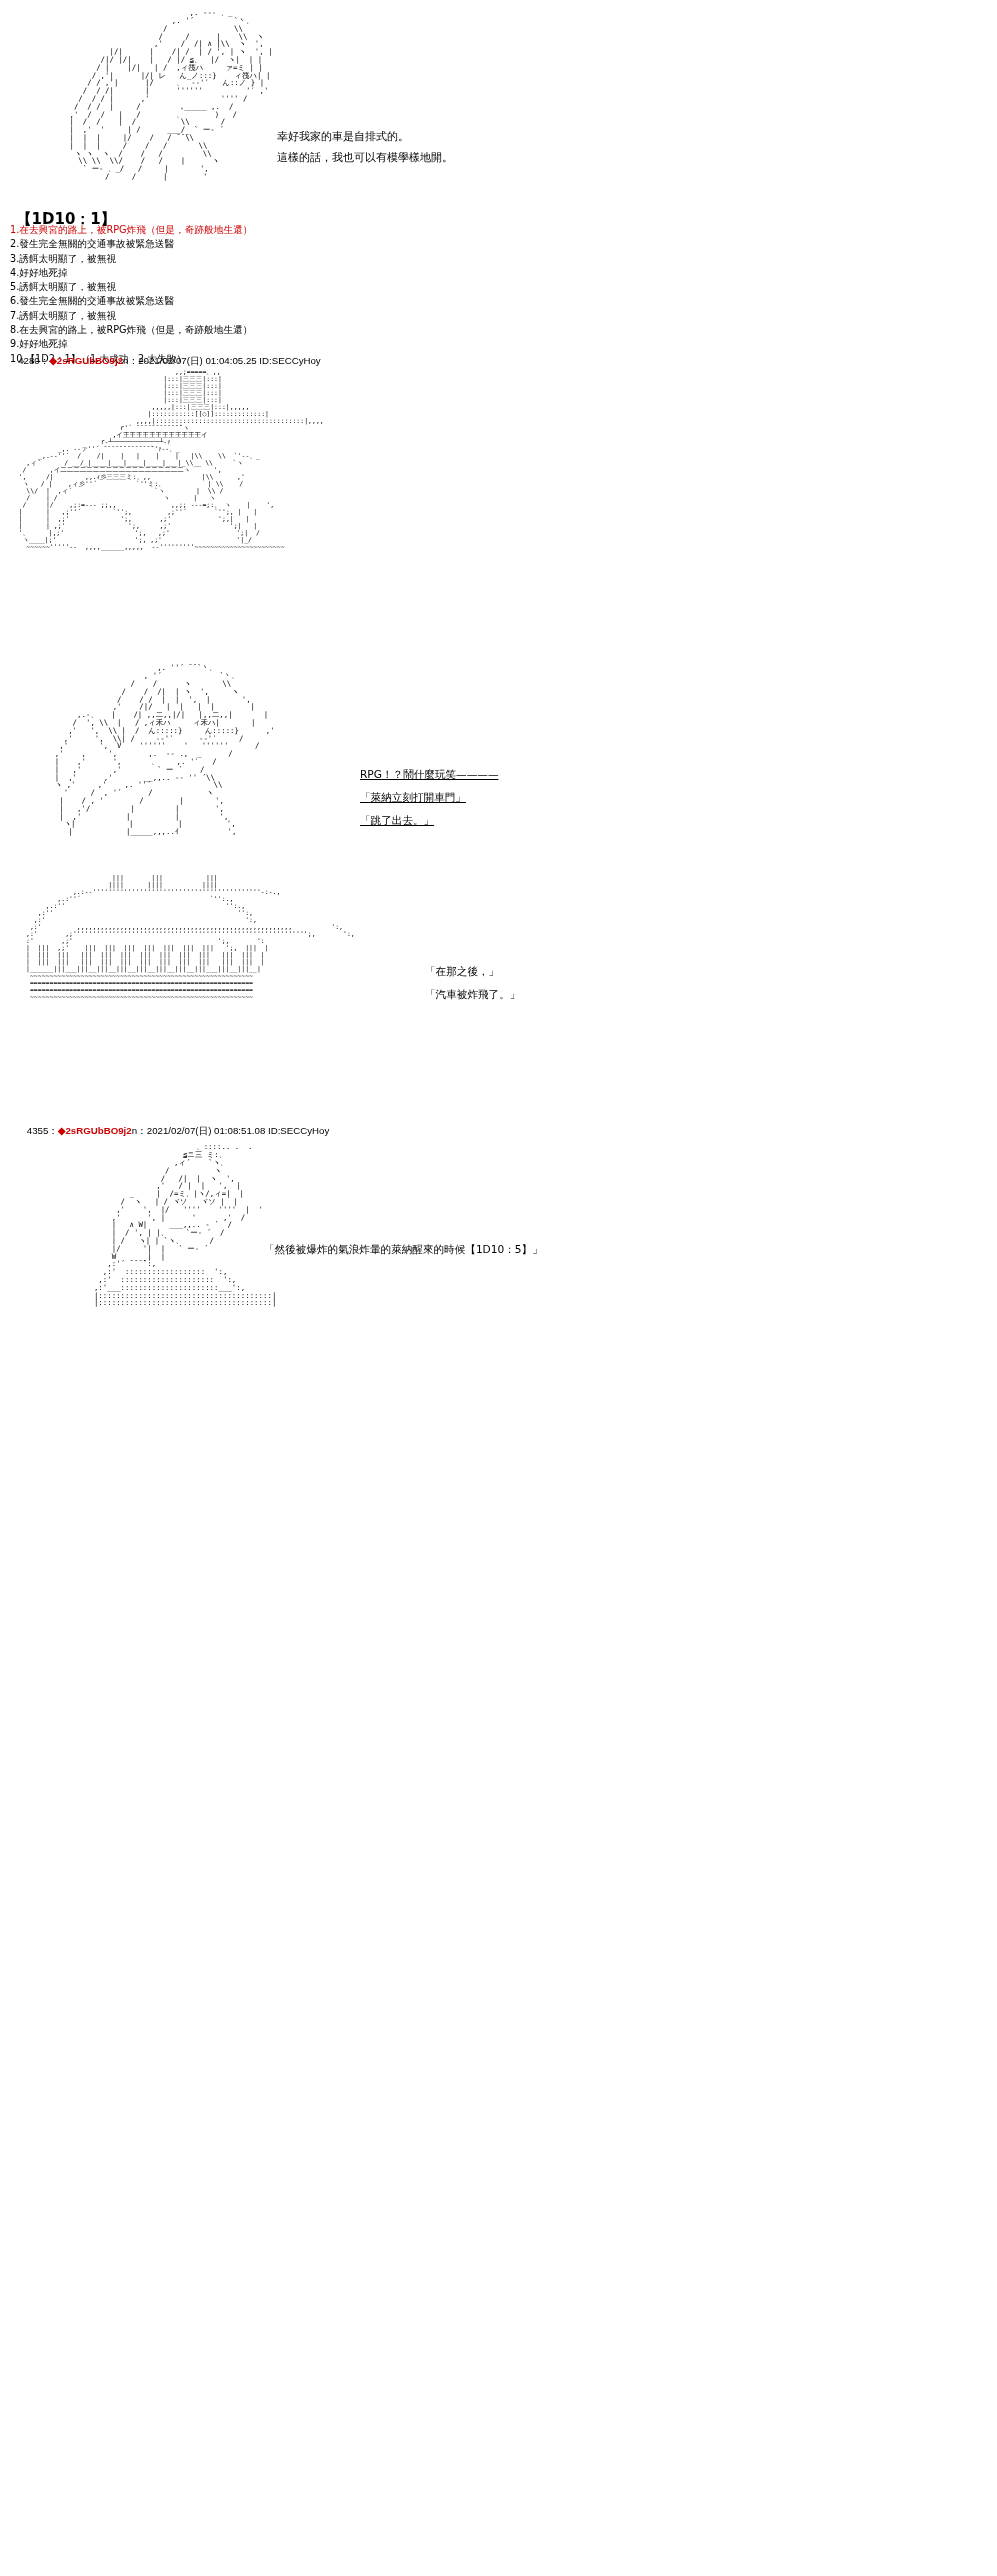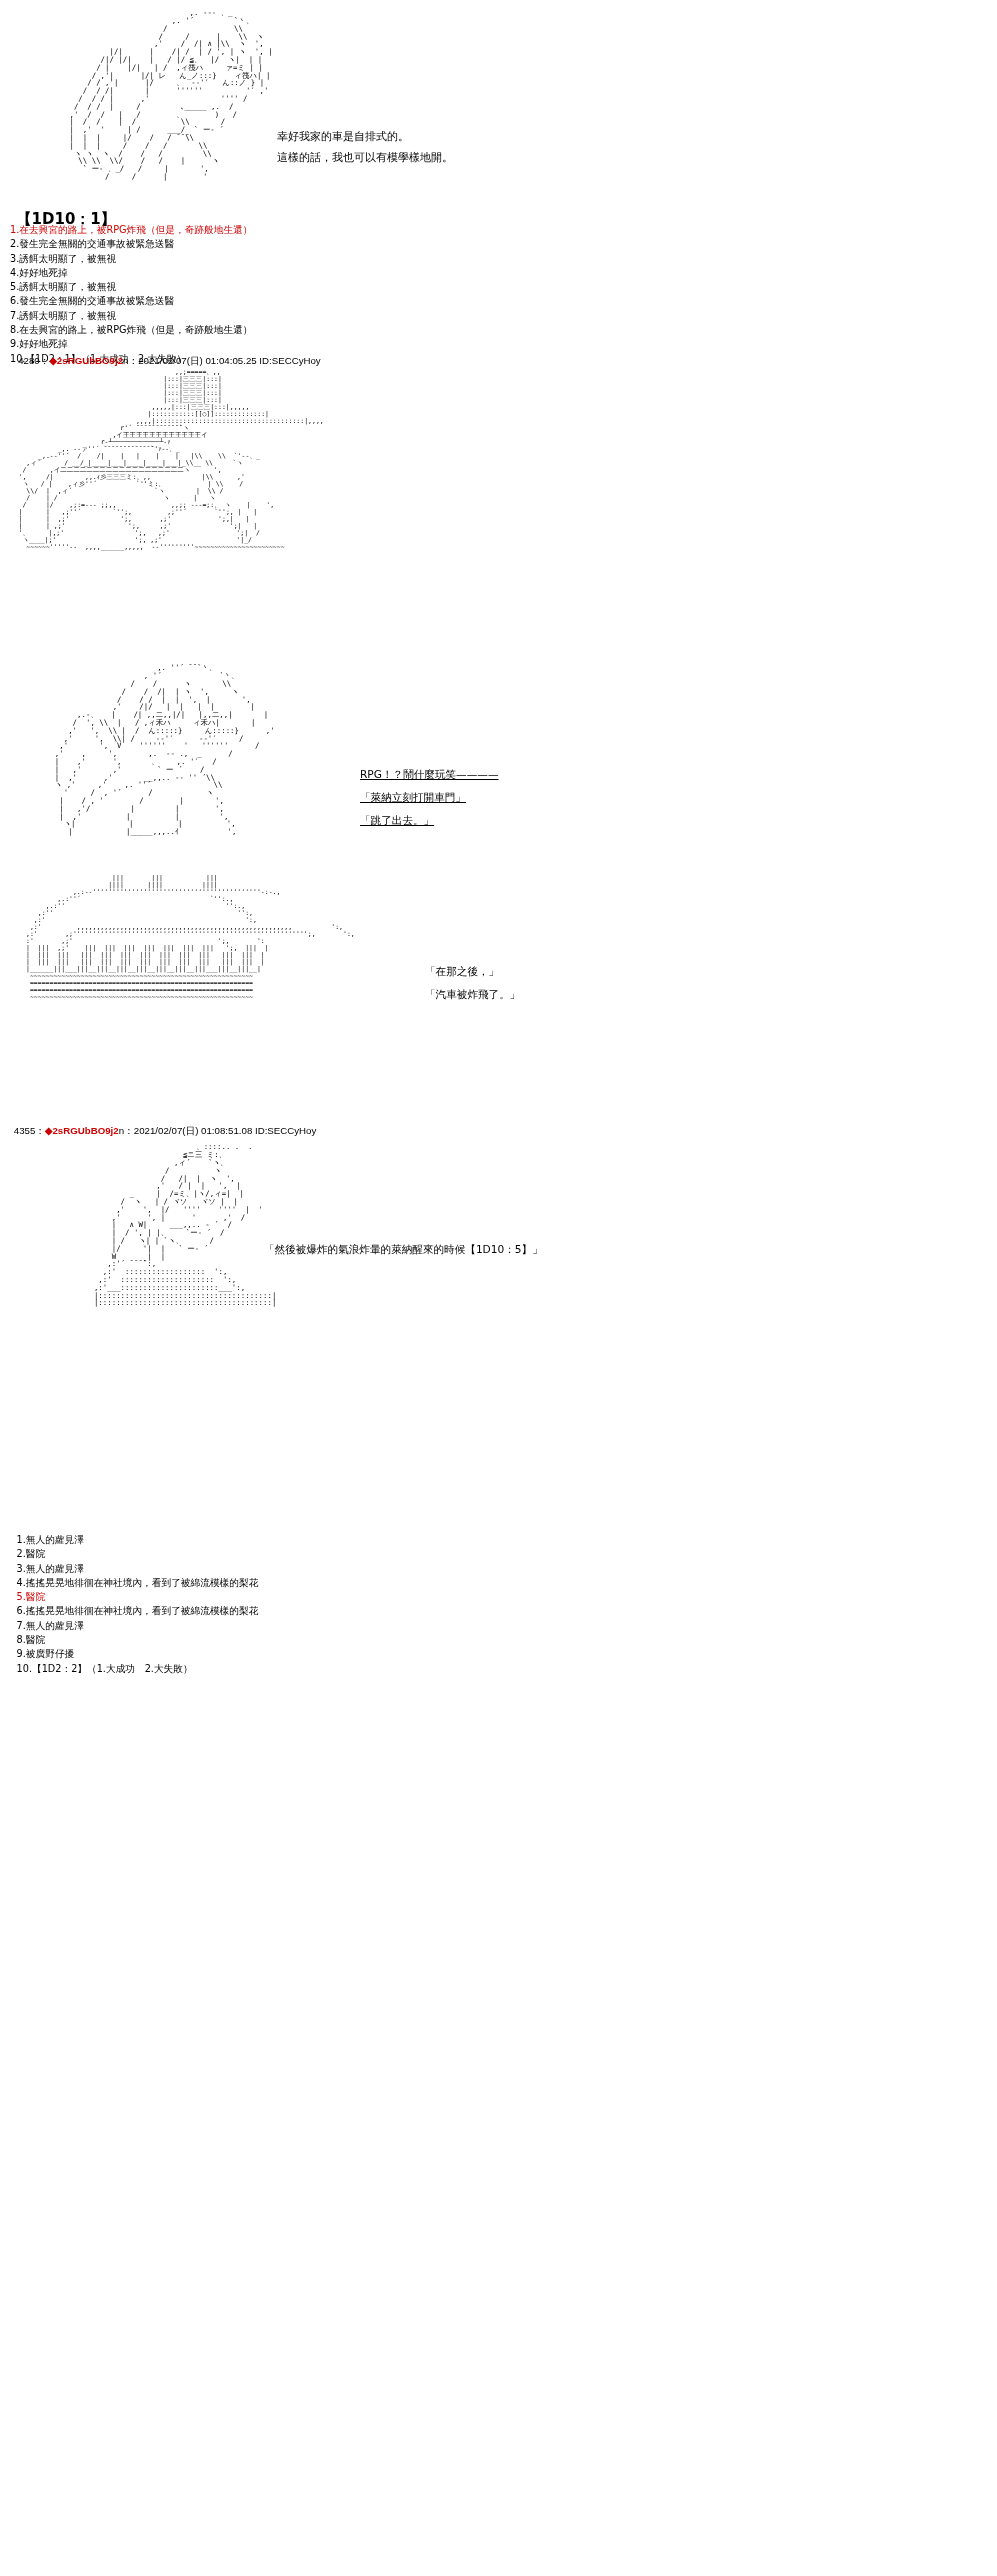--- a/index.html
+++ b/index.html
@@ -196,21 +196,21 @@
  ~~~~~~~~~~~~~~~~~~~~~~~~~~~~~~~~~~~~~~~~~~~~~~~~~~~~~~~~~
  =========================================================
  =========================================================
  ~~~~~~~~~~~~~~~~~~~~~~~~~~~~~~~~~~~~~~~~~~~~~~~~~~~~~~~~~</pre>
 
   <div class="abs" style="left:425px; top:960px;">
     <div class="narration">「在那之後，」</div>
     <div class="narration">「汽車被炸飛了。」</div>
   </div>
 
-  <div class="abs postmeta" style="left:3px; top:1114px;">
+  <div class="abs postmeta" style="left:16px; top:1114px;">
     <span class="num">4355</span><span>：</span><span class="name">◆2sRGUbBO9j2</span><span>n：2021/02/07(日) 01:08:51.08 ID:SECCyHoy</span>
   </div>
 
   <pre class="aa abs" style="left:85px; top:1136px;">                         、::::.. .  .
                       ≦ニ三 ミ:、
                     ,ィ´    `ヽ、
                   /          ヽ
                  /   /|  |  ヽ  ',
                 ,'   / |  |   ',  |
           _     |  /=ミ、|ヽ/,ィ=|  |
@@ -226,27 +226,15 @@
     ,:'  ::::::::::::::::::  ':,
    ,:'  :::::::::::::::::::::  ':,
   ,:'___::::::::::::::::::::::___':,
   |:::::::::::::::::::::::::::::::::::::::|
   |:::::::::::::::::::::::::::::::::::::::|</pre>
 
   <div class="abs" style="left:264px; top:1217px;margin-top:21px;">
     <div class="narration">「然後被爆炸的氣浪炸暈的萊納醒來的時候【1D10：5】」</div>
   </div>
 
-  <div class="abs choices" style="left:16.6px; top:1533px;">
-    <div>1.無人的蘿見澤</div>
-    <div>2.醫院</div>
-    <div>3.無人的蘿見澤</div>
-    <div>4.搖搖晃晃地徘徊在神社境內，看到了被綿流模樣的梨花</div>
-    <div class="hl">5.醫院</div>
-    <div>6.搖搖晃晃地徘徊在神社境內，看到了被綿流模樣的梨花</div>
-    <div>7.無人的蘿見澤</div>
-    <div>8.醫院</div>
-    <div>9.被廣野仔擾</div>
-    <div>10.【1D2：2】（1.大成功　2.大失敗）</div>
-  </div>
 
 </div>
 
 
 </body></html>

